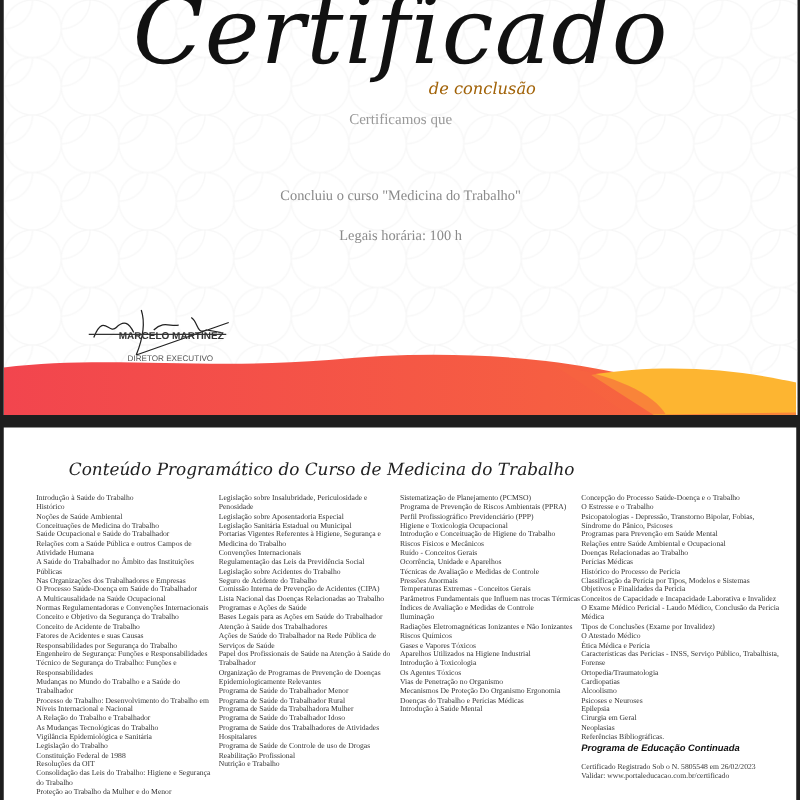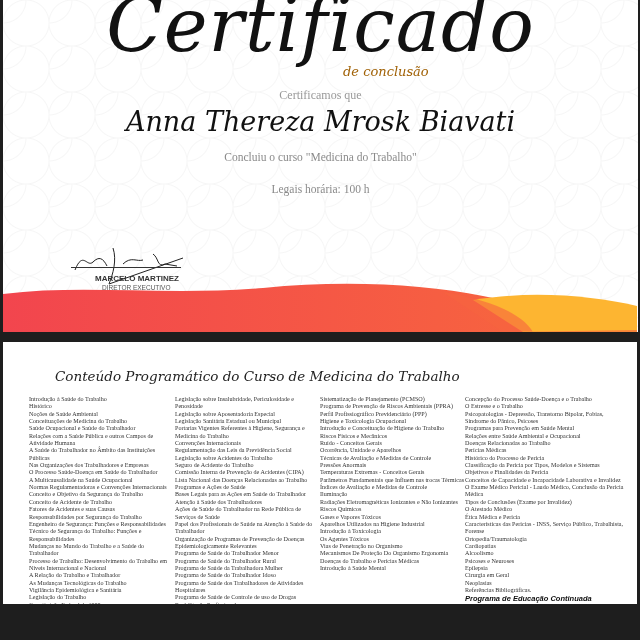--- a/index.html
+++ b/index.html
@@ -11,48 +11,47 @@
       radial-gradient(circle at 50% 50%, transparent 22px, #e6e6e6 23px, transparent 24px);
     background-size:46px 46px; }
   .title { position:absolute; left:0; right:0; top:-18px; text-align:center; font-family:"DejaVu Serif", serif; font-style:italic; font-size:74px; color:#111; letter-spacing:1px; }
   .subtitle { position:absolute; left:340px; top:64px; font-family:"DejaVu Serif", serif; font-style:italic; font-size:13px; color:#a16207; }
   .certify { position:absolute; left:0; right:0; top:88px; text-align:center; font-size:12px; color:#999; }
   .name { position:absolute; left:0; right:0; top:106px; text-align:center; font-family:"DejaVu Serif", serif; font-style:italic; font-size:27px; color:#111; }
   .line { position:absolute; left:0; right:0; text-align:center; font-size:11.5px; color:#8a8a8a; }
   .l1 { top:151px; } .l2 { top:167px; } .l3 { top:183px; }
   .sigline { position:absolute; left:68px; top:267px; width:110px; height:1px; background:#333; }
   .sig { position:absolute; left:70px; top:240px; width:130px; height:50px; }
-  .signame { position:absolute; left:92px; top:274px; font-family:"Liberation Sans", sans-serif; font-weight:bold; font-size:8px; color:#333; }
+  .signame { position:absolute; left:92px; top:264px; font-family:"Liberation Sans", sans-serif; font-weight:bold; font-size:8px; color:#333; }
   .sigrole { position:absolute; left:99px; top:284px; font-family:"Liberation Sans", sans-serif; font-size:6.5px; color:#555; }
   .wave { position:absolute; left:0; top:270px; width:634px; height:62px; }
   .seal { position:absolute; left:503px; top:218px; width:90px; height:90px; border-radius:50%;
     background:radial-gradient(circle at 40% 35%, #f6d66a, #c9961f 60%, #8a6412 100%);
     box-shadow:0 0 0 3px #d7a93a, 0 2px 4px rgba(0,0,0,.3); }
   .seal-inner { position:absolute; left:14px; top:14px; width:62px; height:62px; border-radius:50%; border:1px solid #9a7218; background:radial-gradient(circle at 45% 40%, #f2cf5e, #c4911e); }
   .seal-text { position:absolute; left:0; right:0; top:37px; text-align:center; font-family:"Liberation Sans", sans-serif; font-size:7.5px; color:#222; font-weight:bold; }
   .seal-top { position:absolute; left:0; right:0; top:5px; text-align:center; font-family:"Liberation Sans", sans-serif; font-size:6.5px; letter-spacing:2px; color:#333; }
   .seal-bot { position:absolute; left:0; right:0; bottom:4px; text-align:center; font-family:"Liberation Sans", sans-serif; font-size:6.5px; letter-spacing:2px; color:#333; }
 
-  .page2 { position:absolute; left:3px; top:342px; width:634px; height:262px; background:#fff; overflow:hidden; }
+  .page2 { position:absolute; left:3px; top:342px; width:634px; height:298px; background:#fff; overflow:hidden; }
   .p2title { position:absolute; left:52px; top:26px; font-family:"DejaVu Serif", serif; font-style:italic; font-size:13.5px; color:#222; }
   .col { position:absolute; top:54px; width:146px; font-size:6.1px; line-height:7.35px; color:#333; }
   .c1 { left:26px; } .c2 { left:172px; } .c3 { left:317px; } .c4 { left:462px; width:160px; }
   .col div { white-space:normal; }
   .prog { font-family:"Liberation Sans", sans-serif; font-style:italic; font-weight:bold; font-size:7.5px; color:#111; margin-top:1px; }
   .reg { margin-top:8px; }
 </style>
 </head>
 <body>
 
 <div class="page1">
   <div class="pattern"></div>
   <div class="title">Certificado</div>
   <div class="subtitle">de conclusão</div>
   <div class="certify">Certificamos que</div>
-  <div class="name">Anna Thereza Mrosk Biavati</div>
   <div class="line l1">Concluiu o curso "Medicina do Trabalho"</div>
   <div class="line l3">Legais horária: 100 h</div>
 
   <svg class="sig" viewBox="0 0 130 50">
     <path d="M2 30 C10 10, 14 28, 20 22 S30 18, 34 26 M40 8 C44 20, 40 34, 36 44 M50 24 C58 16, 64 22, 70 20 M80 14 C86 18, 84 28, 92 24 L104 26 M36 44 L110 18" stroke="#222" stroke-width="1" fill="none"></path>
   </svg>
   <div class="sigline"></div>
   <div class="signame">MARCELO MARTINEZ</div>
   <div class="sigrole">DIRETOR EXECUTIVO</div>
 

